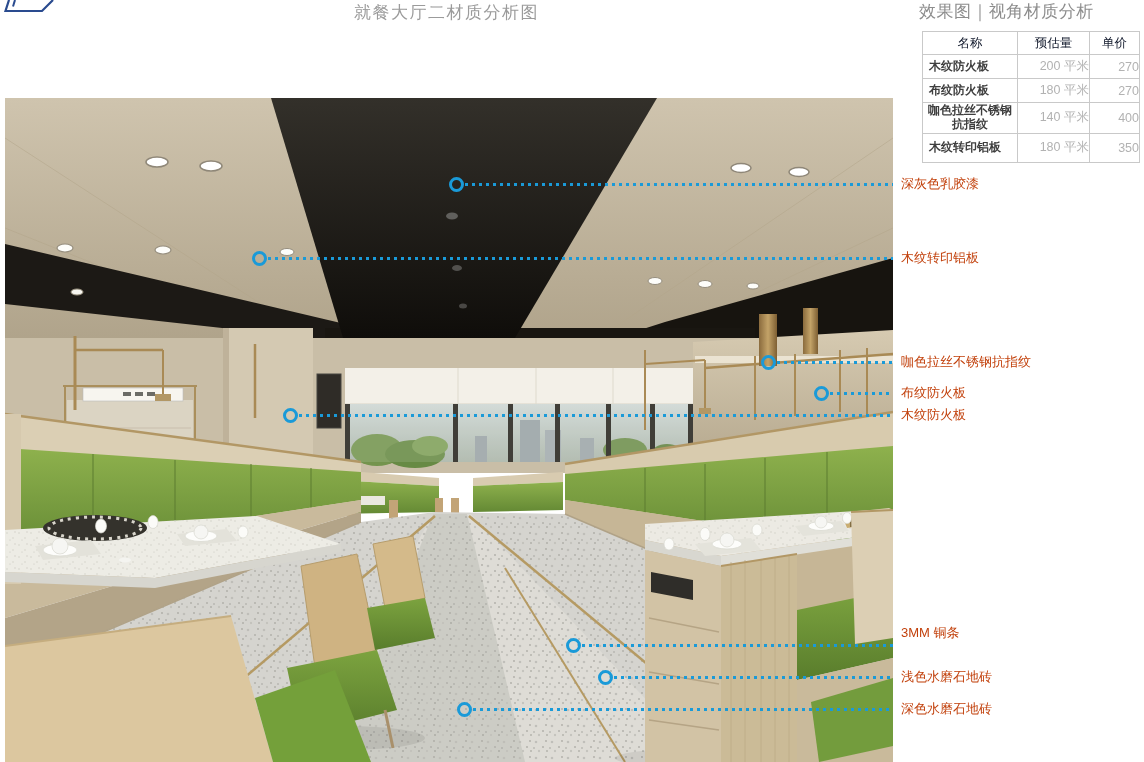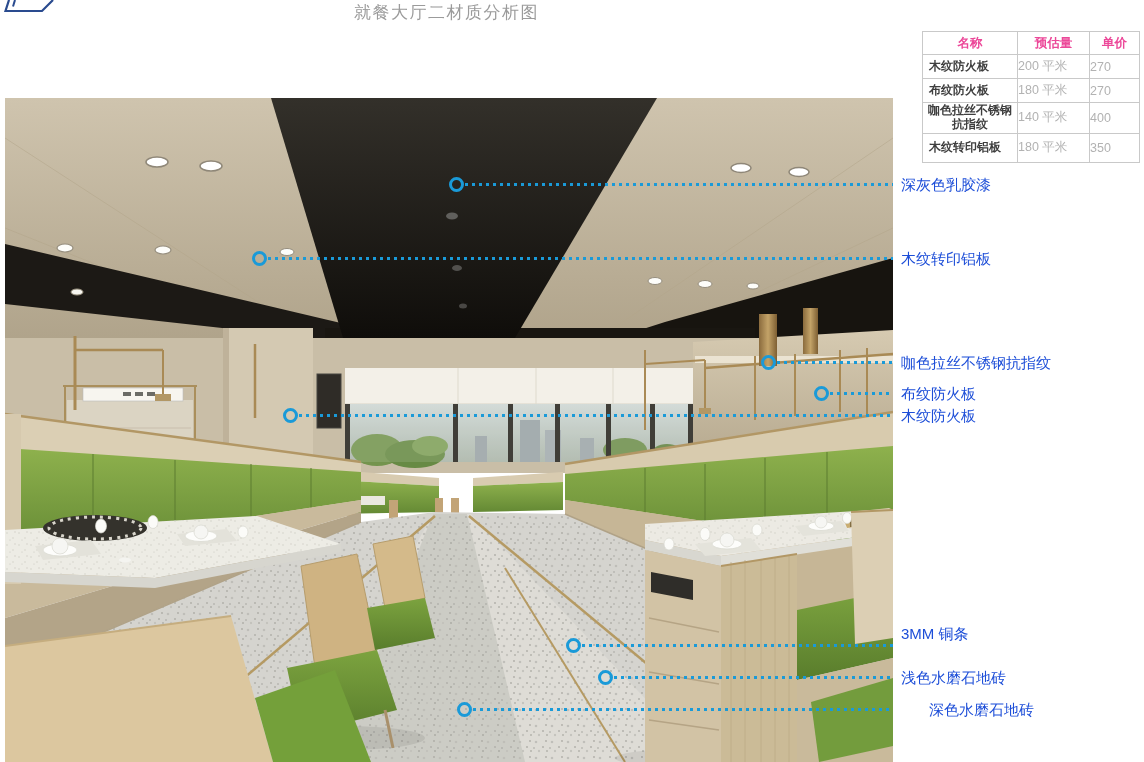--- a/index.html
+++ b/index.html
@@ -3,44 +3,45 @@
 <meta charset="utf-8">
 <style>
   html,body{margin:0;padding:0;background:#ffffff;}
   .stage{position:relative;width:1144px;height:762px;background:#fff;overflow:hidden;
          font-family:"Liberation Sans","DejaVu Sans",sans-serif;}
   .main-title{position:absolute;left:354px;top:1px;font-size:17px;color:#9b9b9b;letter-spacing:1.5px;}
   .panel-title{position:absolute;left:919px;top:0px;font-size:17px;color:#8d8d8d;letter-spacing:0.5px;}
   .logo{position:absolute;left:2px;top:0px;}
   .mat-table{position:absolute;left:922px;top:31px;width:217px;border-collapse:collapse;table-layout:fixed;background:#fff;}
   .mat-table th,.mat-table td{border:1px solid #c9c9c9;padding:0;vertical-align:middle;}
-  .mat-table th{color:#ec4899;font-weight:bold;font-size:12.5px;height:22px;text-align:center;}
+  .mat-table th{color:#0f172a;font-weight:normal;font-size:12.5px;height:22px;text-align:center;}
   .mat-table td{font-size:12px;height:21px;}
   .mat-table td.c-name{color:#3e3e3e;font-weight:bold;text-align:left;padding:1px 2px 1px 6px;line-height:1.15;}
   .mat-table tr:nth-child(3) td.c-name,.mat-table tr:nth-child(5) td.c-name{text-align:center;padding-left:2px;}
   .mat-table tr:nth-child(4) td{height:26px;}
   .mat-table tr:nth-child(5) td{height:19px;}
-  .mat-table td.c-qty,.mat-table td.c-price{color:#b2b2b2;text-align:left;font-size:12.5px;}
+  .mat-table td.c-qty,.mat-table td.c-price{color:#b2b2b2;text-align:right;font-size:12.5px;}
   .render{position:absolute;left:5px;top:98px;width:888px;height:664px;}
   .callout-dot{position:absolute;width:15px;height:15px;border:3px solid #1a9ad8;border-radius:50%;box-sizing:border-box;z-index:30;}
   .callout-line{position:absolute;height:3px;z-index:29;
     background:repeating-linear-gradient(90deg,#1a9ad8 0,#1a9ad8 3px,transparent 3px,transparent 7px);}
-  .callout-label{position:absolute;font-size:15px;color:#1d4ed8;white-space:nowrap;line-height:1;z-index:30;}
+  .callout-label{position:absolute;font-size:13px;color:#c2410c;white-space:nowrap;line-height:1;z-index:30;}
 </style>
 </head>
 <body>
 
 <div class="stage">
 
   <svg class="logo" width="54" height="14" viewBox="0 0 54 14">
     <path d="M7 0 L3.5 11 L40 11 L51 0" fill="none" stroke="#2a4b8f" stroke-width="2.2"></path>
     <path d="M13 0 L11 6.5" fill="none" stroke="#2a4b8f" stroke-width="2"></path>
   </svg>
 
   <div class="main-title">就餐大厅二材质分析图</div>
+  <div class="panel-title">效果图｜视角材质分析</div>
 
   <table class="mat-table">
     <colgroup>
         <col style="width:95px">
         <col style="width:72px">
         <col style="width:50px">
       </colgroup>
     <thead>
         <tr>
           <th>名称</th>
@@ -375,16 +376,16 @@
       <div class="callout-line" style="left: 299px; top: 413.5px; width: 594px;"></div>
       <div class="callout-label" style="left: 901px; top: 408px;">木纹防火板</div>
       <div class="callout-dot" style="left: 565.5px; top: 637.5px;"></div>
       <div class="callout-line" style="left: 582px; top: 643.5px; width: 311px;"></div>
       <div class="callout-label" style="left: 901px; top: 626px;">3MM 铜条</div>
       <div class="callout-dot" style="left: 597.5px; top: 669.5px;"></div>
       <div class="callout-line" style="left: 614px; top: 675.5px; width: 279px;"></div>
       <div class="callout-label" style="left: 901px; top: 670px;">浅色水磨石地砖</div>
       <div class="callout-dot" style="left: 456.5px; top: 701.5px;"></div>
       <div class="callout-line" style="left: 473px; top: 707.5px; width: 420px;"></div>
-      <div class="callout-label" style="left: 901px; top: 702px; margin-left: 28px;">深色水磨石地砖</div>
+      <div class="callout-label" style="left: 901px; top: 702px;">深色水磨石地砖</div>
     </div>
 
 </div>
 
 </body></html>

